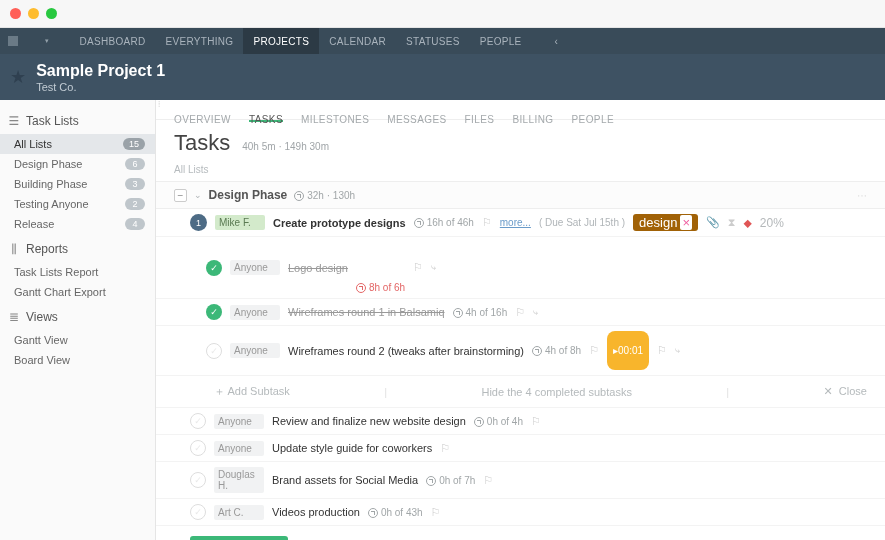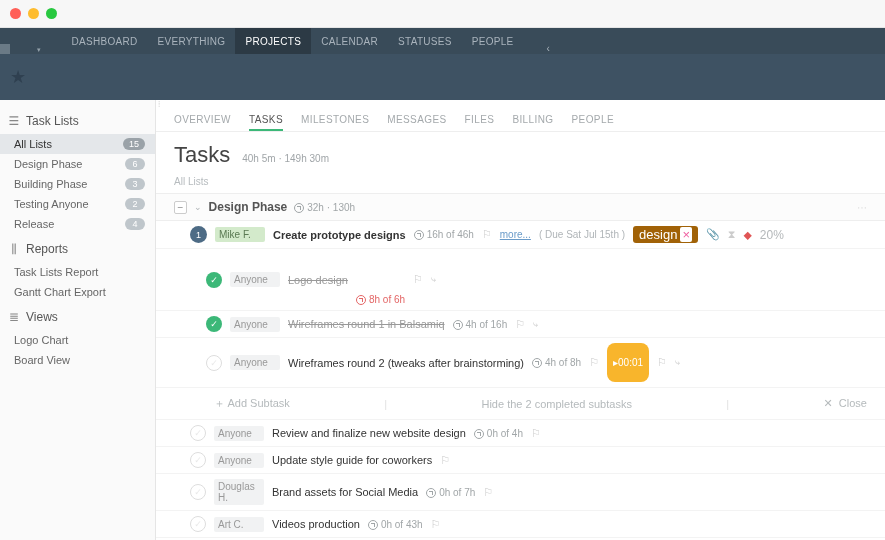--- a/index.html
+++ b/index.html
@@ -3,21 +3,21 @@
 <meta charset="utf-8">
 <style>
 * { box-sizing: border-box; margin: 0; padding: 0; }
 body { font-family: -apple-system, "Helvetica Neue", Arial, sans-serif; font-size: 13px; color: #333; width: 885px; height: 540px; overflow: hidden; background: #fff; }
 .titlebar { height: 28px; background: #f7f7f7; border-bottom: 1px solid #e5e5e5; display: flex; align-items: center; padding-left: 10px; gap: 7px; }
 .tl-dot { width: 11px; height: 11px; border-radius: 50%; }
 .tl-red { background: #ff5f57; }
 .tl-yellow { background: #febc2e; }
 .tl-green { background: #28c840; }
 
-.navbar { height: 26px; background: #394b59; display: flex; align-items: flex-end; color: #a9b3bc; font-size: 10px; gap: 15px; padding-left: 0; }
+.navbar { height: 26px; background: #394b59; display: flex; align-items: center; color: #a9b3bc; font-size: 10px; gap: 15px; padding-left: 8px; }
 .nav-avatar { width: 10px; height: 10px; background: #6a7a86; margin-right: 12px; }
 .nav-item { padding: 0 10px; height: 26px; display: flex; align-items: center; cursor: pointer; letter-spacing: 0.3px; }
 .nav-item.active { background: #2c3a45; color: #fff; }
 .nav-chevron { padding: 0 8px; }
 
 .project-bar { height: 46px; background: #3e5263; display: flex; align-items: center; padding-left: 10px; color: #fff; }
 .star-icon { color: #2f4050; font-size: 18px; margin-right: 10px; }
 .proj-title { font-size: 16px; font-weight: 600; }
 .proj-sub { font-size: 11px; color: #c2ccd4; margin-top: 1px; }
 
@@ -25,21 +25,21 @@
 .sidebar { width: 156px; background: #fafafa; border-right: 1px solid #e5e5e5; padding-top: 6px; font-size: 12px; position: relative; }
 .sb-handle { position: absolute; right: -5px; top: 0; font-size: 8px; color: #ccc; }
 .sb-section { display: flex; align-items: center; padding: 8px 10px 6px 8px; color: #555; gap: 6px; }
 .sb-icon { width: 12px; text-align: center; color: #888; }
 .sb-item { display: flex; align-items: center; justify-content: space-between; padding: 4px 10px 4px 14px; color: #666; cursor: pointer; font-size: 11px; }
 .sb-item.active { background: #e4e7ea; color: #333; }
 .badge { background: #bfc6cb; color: #fff; border-radius: 7px; font-size: 9px; padding: 1px 6px; min-width: 20px; text-align: center; }
 .sb-item.active .badge { background: #9aa2a8; }
 
 .main { flex: 1; overflow-y: auto; }
-.tabs { display: flex; gap: 18px; padding: 14px 0 0 18px; border-bottom: 1px solid #eee; font-size: 10px; color: #a4a9ac; letter-spacing: 0.4px; height: 32px; }
+.tabs { display: flex; gap: 18px; padding: 14px 0 0 18px; border-bottom: 1px solid #eee; font-size: 10px; color: #a4a9ac; letter-spacing: 0.4px; height: 20px; }
 .tab { padding-bottom: 6px; cursor: pointer; }
 .tab.active { color: #555; border-bottom: 2px solid #3cb878; }
 
 .page-head { display: flex; align-items: baseline; gap: 12px; padding: 10px 18px 8px 18px; }
 .page-title { font-size: 22px; font-weight: 400; color: #444; }
 .page-meta { font-size: 10px; color: #a0a5a8; }
 .crumb { padding: 0 18px 6px 18px; font-size: 10px; color: #b6bbbe; }
 
 .phase-header { display: flex; align-items: center; gap: 7px; padding: 6px 18px; border-top: 1px solid #eee; border-bottom: 1px solid #eee; background: #fcfcfc; }
 .sq-toggle { width: 13px; height: 13px; border: 1px solid #ccc; border-radius: 2px; display: flex; align-items: center; justify-content: center; font-size: 10px; color: #888; background: #fff; cursor: pointer; }
@@ -97,20 +97,24 @@
       <div class="nav-item active">PROJECTS</div>
       <div class="nav-item">CALENDAR</div>
       <div class="nav-item">STATUSES</div>
       <div class="nav-item">PEOPLE</div>
     </div>
   <div class="nav-chevron">‹</div>
 </div>
 
 <div class="project-bar">
   <span class="star-icon">★</span>
+  <div>
+    <div class="proj-title">Sample Project 1</div>
+    <div class="proj-sub">Test Co.</div>
+  </div>
 </div>
 
 <div class="content">
   <div class="sidebar">
     <span class="sb-handle">⦙</span>
     <div class="sb-section">
       <span class="sb-icon">☰</span>
       <span>Task Lists</span>
     </div>
     <div id="sb-lists">
@@ -141,21 +145,21 @@
     </div>
     <div id="sb-reports">
         <div class="sb-item">Task Lists Report</div>
         <div class="sb-item">Gantt Chart Export</div>
       </div>
     <div class="sb-section">
       <span class="sb-icon">≣</span>
       <span>Views</span>
     </div>
     <div id="sb-views">
-        <div class="sb-item">Logo Chart</div>
+        <div class="sb-item">Gantt View</div>
         <div class="sb-item">Board View</div>
       </div>
   </div>
 
   <div class="main">
     <div class="tabs" id="tabs">
         <div class="tab">OVERVIEW</div>
         <div class="tab active">TASKS</div>
         <div class="tab">MILESTONES</div>
         <div class="tab">MESSAGES</div>
@@ -212,21 +216,21 @@
           <span class="task-name">Wireframes round 2 (tweaks after brainstorming)</span>
           <span class="time-chip"><span class="clock"></span>4h of 8h</span>
           <span class="mini-icon">⚐</span>
           <span class="running">▸00:01</span>
           <span class="mini-icon">⚐</span>
           <span class="mini-icon" style="font-size:9px;">⤷</span>
         </div>
         <div class="expand-controls">
           <span>＋ Add Subtask</span>
           <span class="sep">|</span>
-          <span>Hide the 2 completed subtasks</span>
+          <span>Hide the 4 completed subtasks</span>
           <span class="sep">|</span>
           <span>✕ &nbsp;Close</span>
         </div>
         <div class="task-row">
           <div class="check-open"></div>
           <span class="assignee">Anyone</span>
           <span class="task-name">Review and finalize new website design</span>
           <span class="time-chip"><span class="clock"></span>0h of 4h</span>
           <span class="mini-icon">⚐</span>
         </div>

